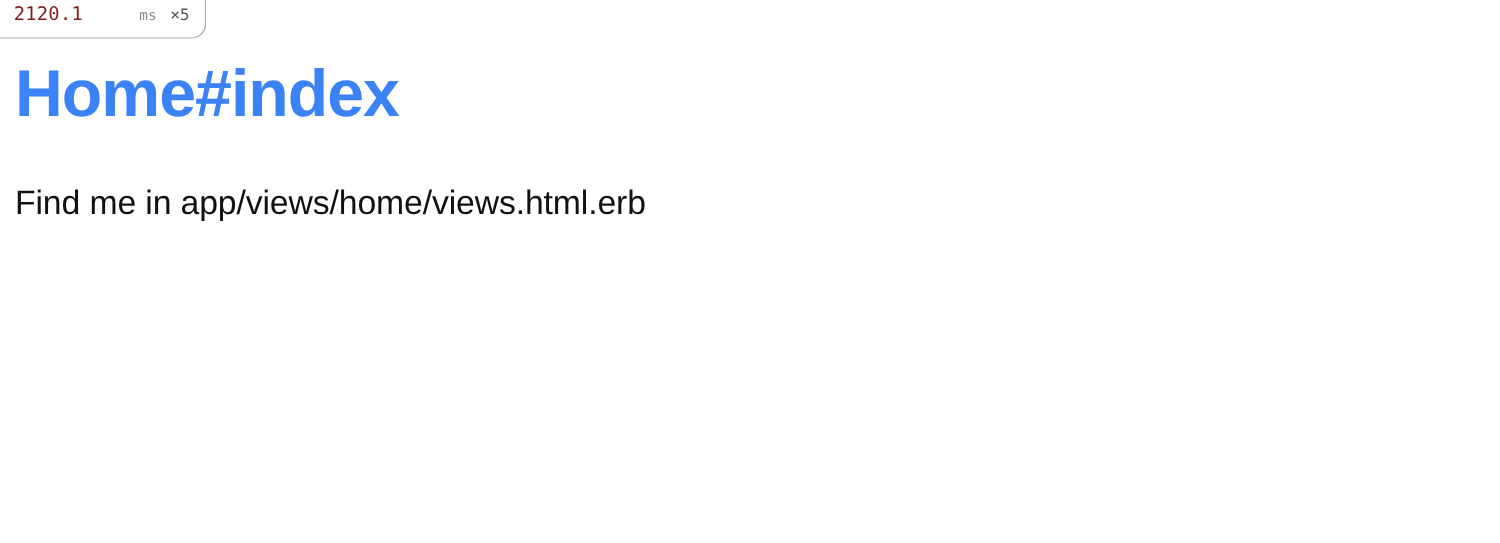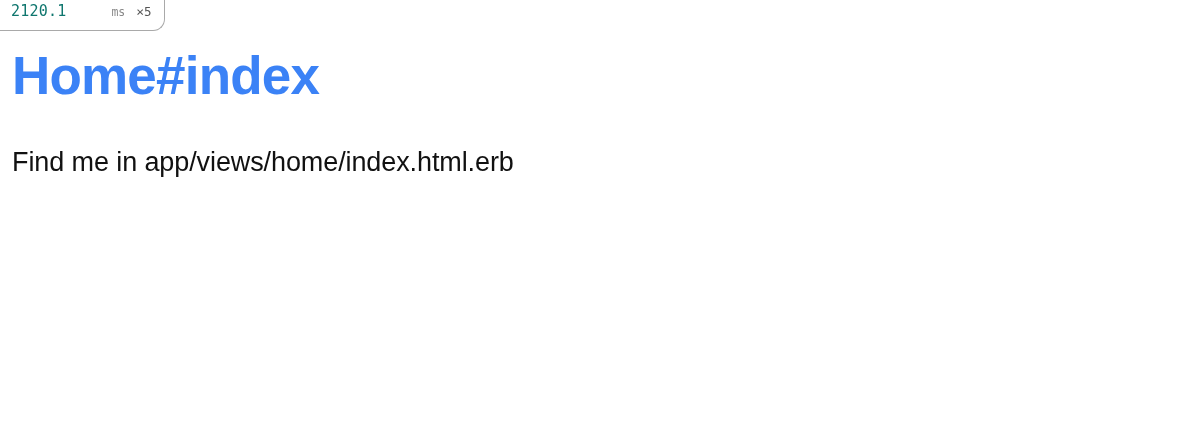--- a/index.html
+++ b/index.html
@@ -36,21 +36,21 @@
     border-bottom: 1px solid #a9a9a9;
     border-bottom-right-radius: 12px;
     line-height: 1;
     white-space: nowrap;
   }
 
   .profiler-time {
     font-family: "DejaVu Sans Mono", "Liberation Mono", monospace;
     font-size: 15px;
     font-weight: 400;
-    color: #0f766e;
+    color: #7f1d1d;
     letter-spacing: 0.2px;
   }
 
   .profiler-unit {
     font-family: "DejaVu Sans Mono", "Liberation Mono", monospace;
     font-size: 11.5px;
     color: #8a8a8a;
     margin-left: 40px;
   }
 
@@ -114,15 +114,15 @@
   <span class="profiler-count">
     <span class="mult-glyph">×</span><span>5</span>
   </span>
 </div>
 
 <div class="page">
 
 
   <h1 class="page-title">Home#index</h1>
 
-  <p class="page-body">Find me in app/views/home/index.html.erb</p>
+  <p class="page-body">Find me in app/views/home/views.html.erb</p>
 
 </div>
 
 </body></html>

